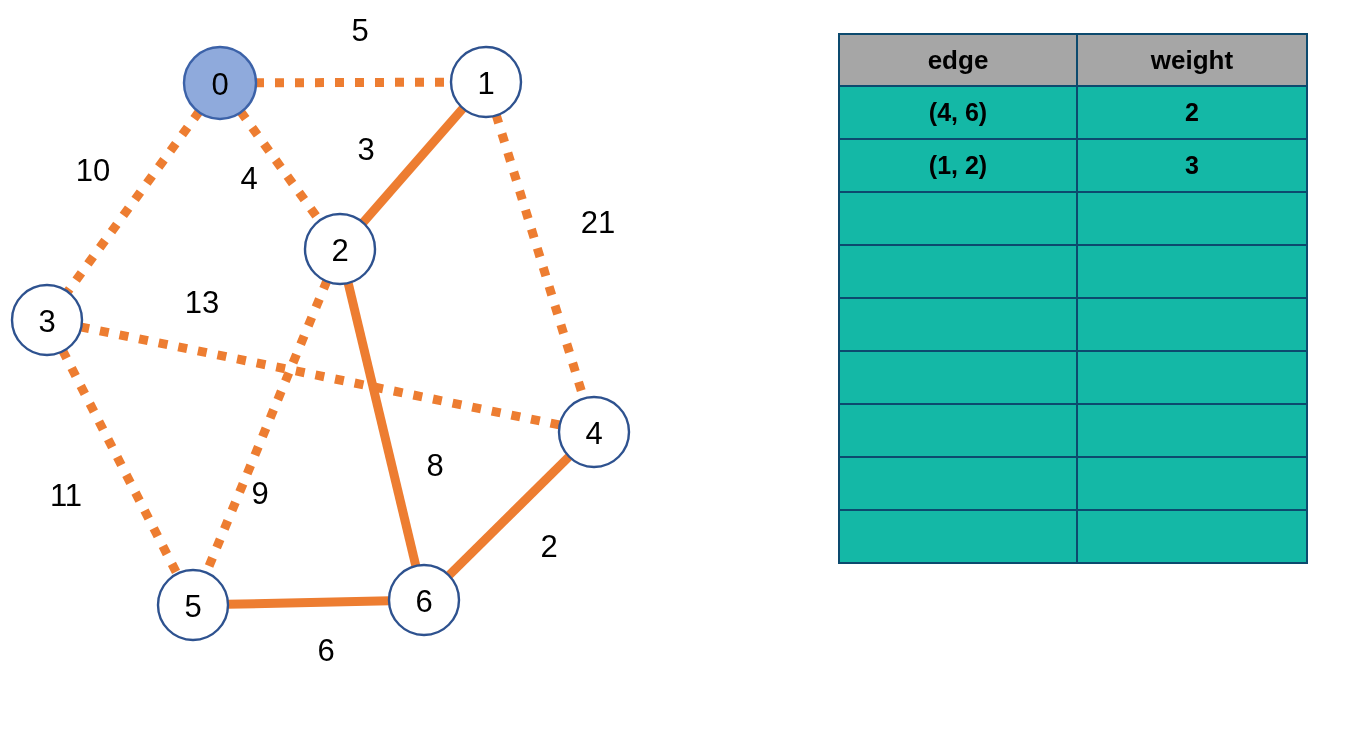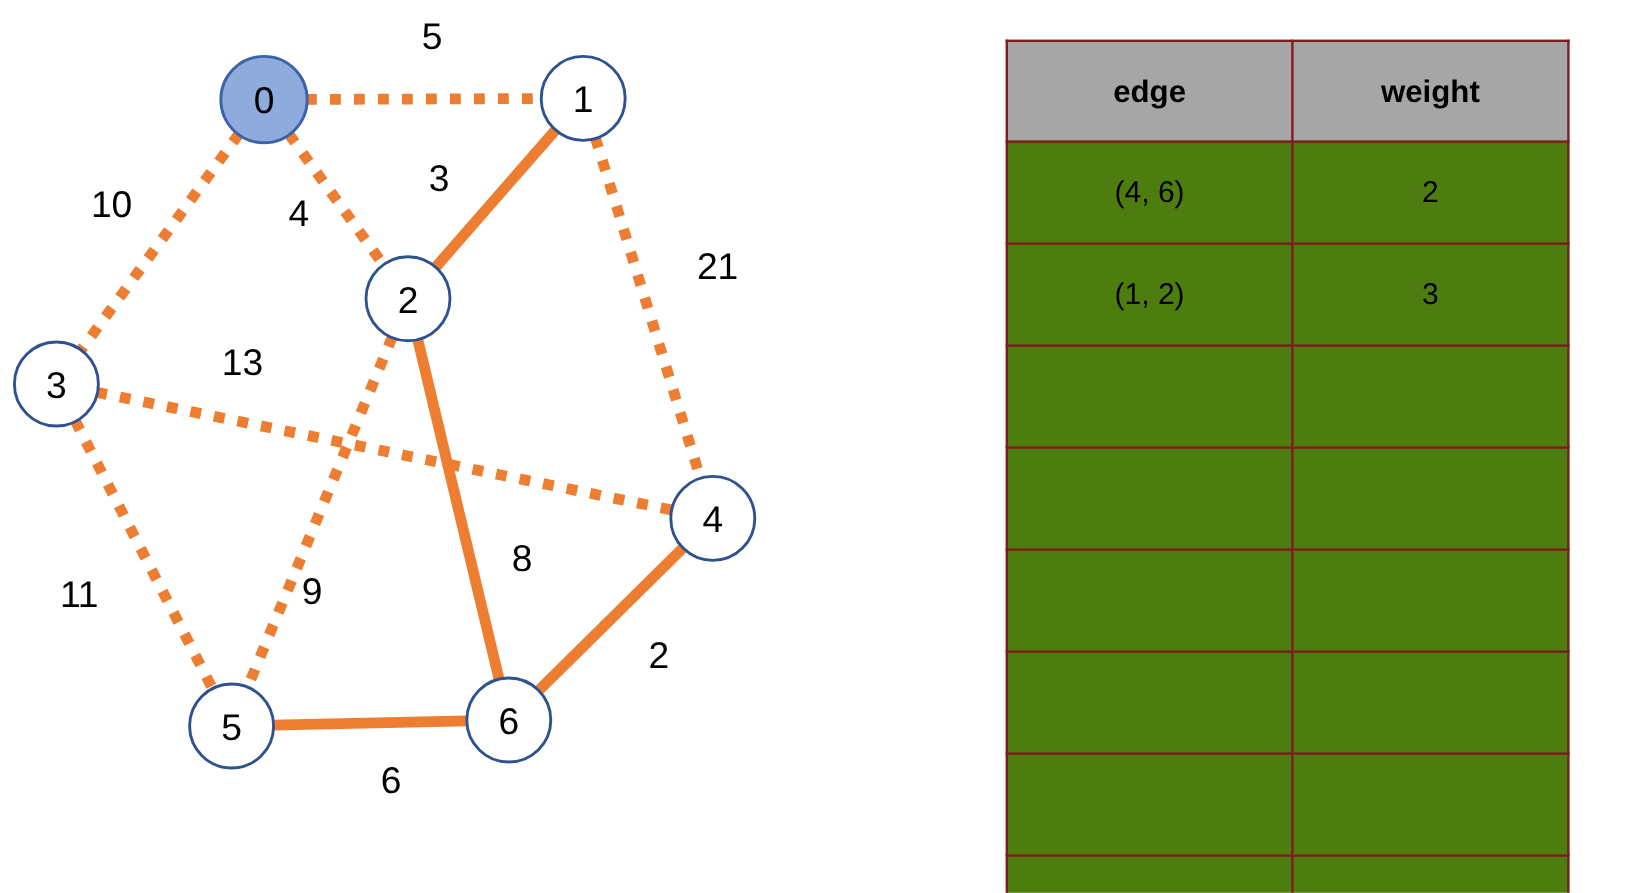--- a/index.html
+++ b/index.html
@@ -81,37 +81,37 @@
     width: 468px;
   }
   table.edge-table {
     border-collapse: collapse;
     table-layout: fixed;
     width: 468px;
     background: #ffffff;
   }
   table.edge-table th,
   table.edge-table td {
-    border: 2px solid #7f1d1d;
+    border: 2px solid #0c4a6e;
     text-align: center;
     font-family: "Liberation Sans", sans-serif;
     font-size: 25px;
     color: #000000;
     height: 51px;
-    padding: 16px;
+    padding: 0;
   }
   table.edge-table th {
     background: #A6A6A6;
     font-weight: bold;
     font-size: 26px;
     height: 50px;
   }
   table.edge-table td {
-    background: #4d7c0f;
-    font-weight: normal;
+    background: #14b8a6;
+    font-weight: bold;
   }
   table.edge-table col.col-edge   { width: 238px; }
   table.edge-table col.col-weight { width: 230px; }
 </style>
 </head>
 <body>
 
 <div id="root">
 
   <div id="graph-panel">

